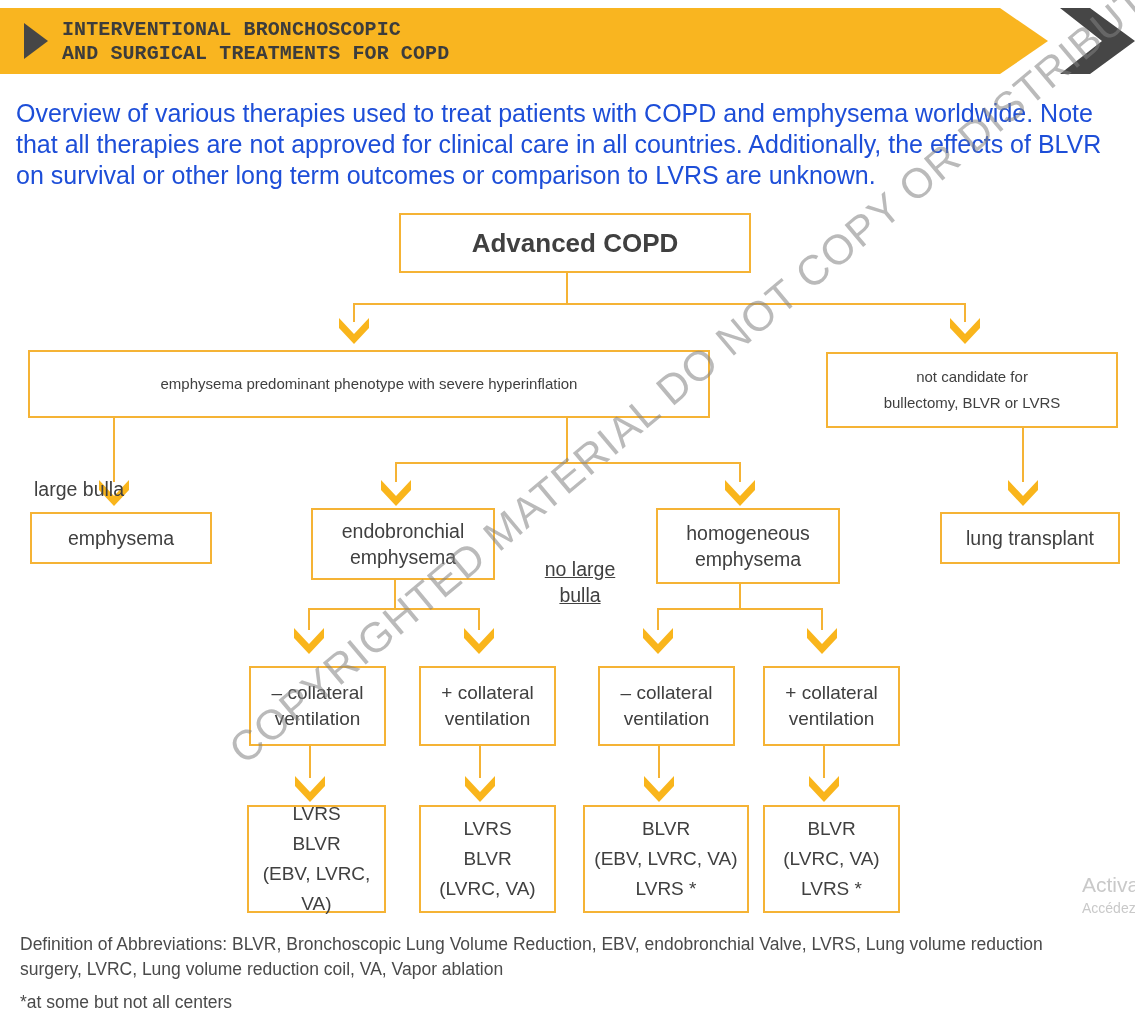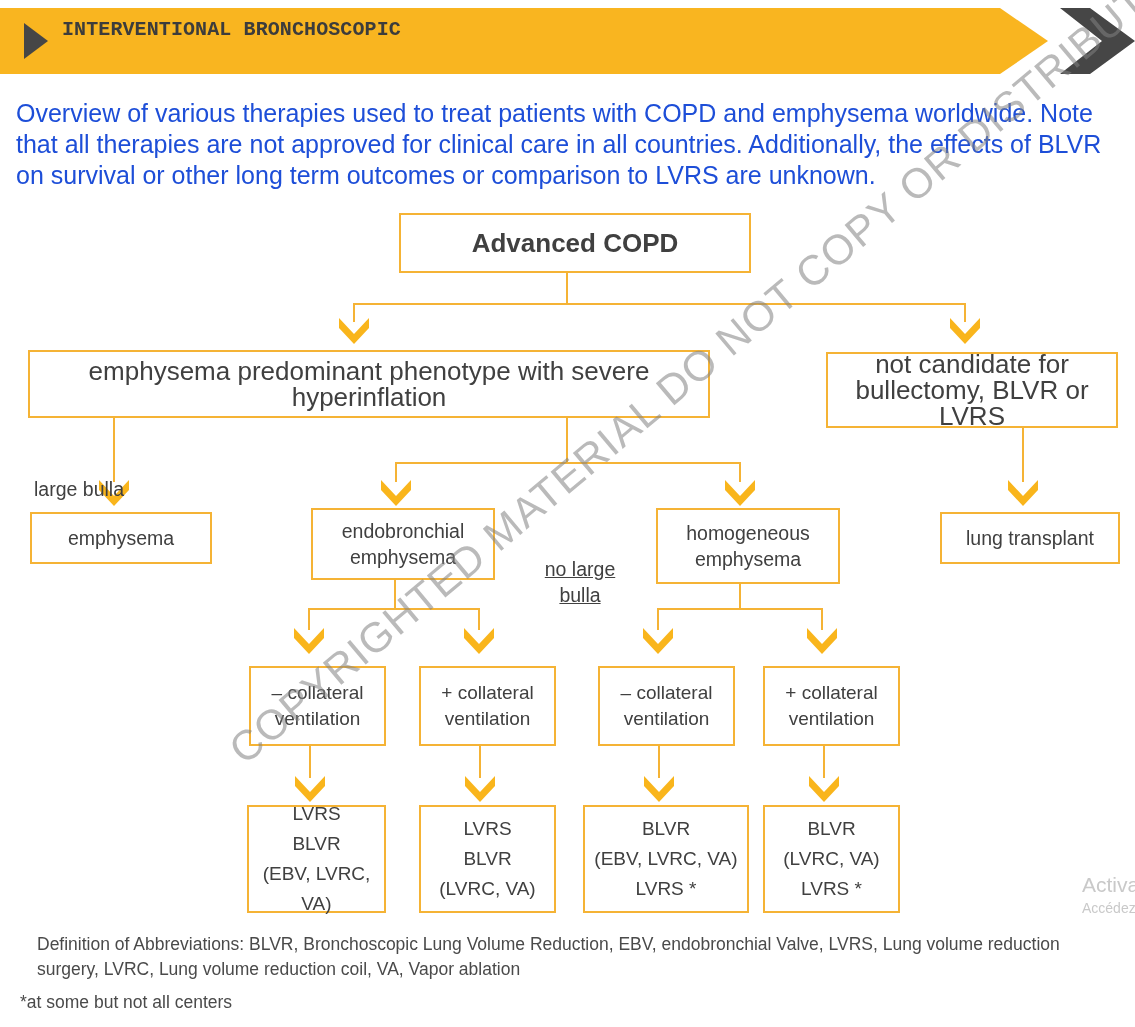--- a/index.html
+++ b/index.html
@@ -69,21 +69,20 @@
   }
 
   
   #abbrev-text {
     position: absolute;
     left: 20px; top: 932px;
     width: 1040px;
     font-size: 17.5px;
     line-height: 25px;
     color: #4A4A4A;
-    margin-left: 17px;
   }
   #footnote-text {
     position: absolute;
     left: 20px; top: 990px;
     width: 600px;
     font-size: 17.5px;
     line-height: 24px;
     color: #4A4A4A;
   }
 
@@ -132,21 +131,21 @@
     color: #404040;
     line-height: 27px;
     margin-left: 8px;
   }
   .node .lbl { display: block; }
   .node-root {
     font-size: 26px;
     font-weight: bold;
     line-height: 30px;
   }
-  .node-lvl2 { font-size: 26px; line-height: 26px; }
+  .node-lvl2 { font-size: 15px; line-height: 26px; }
   .node-lvl3 { font-size: 19.5px; line-height: 26px; }
   .node-lvl4 { font-size: 19px;   line-height: 26px; }
   .node-lvl5 { font-size: 19px;   line-height: 30px; }
 
   
   .conn-v, .conn-h {
     position: absolute;
     background: #F5B335;
   }
   .conn-v { width: 2px; }
@@ -175,20 +174,21 @@
 <body>
 
 <div id="page">
 
   <div id="header-banner">
     <div class="banner-yellow"></div>
     <div class="banner-dark-chevron"></div>
     <div class="banner-left-triangle"></div>
     <div id="banner-title">
       <span class="ln">INTERVENTIONAL BRONCHOSCOPIC</span>
+      <span class="ln">AND SURGICAL TREATMENTS FOR COPD</span>
     </div>
   </div>
 
   <div id="intro-text">Overview of various therapies used to treat patients with COPD and emphysema worldwide. Note that all therapies are not approved for clinical care in all countries. Additionally, the effects of BLVR on survival or other long term outcomes or comparison to LVRS are unknown.</div>
 
   <div id="flow">
 
     <div class="node node-root" style="left:391px; top:213px; width:352px; height:60px;">
       <span class="lbl">Advanced COPD</span>
     </div>

